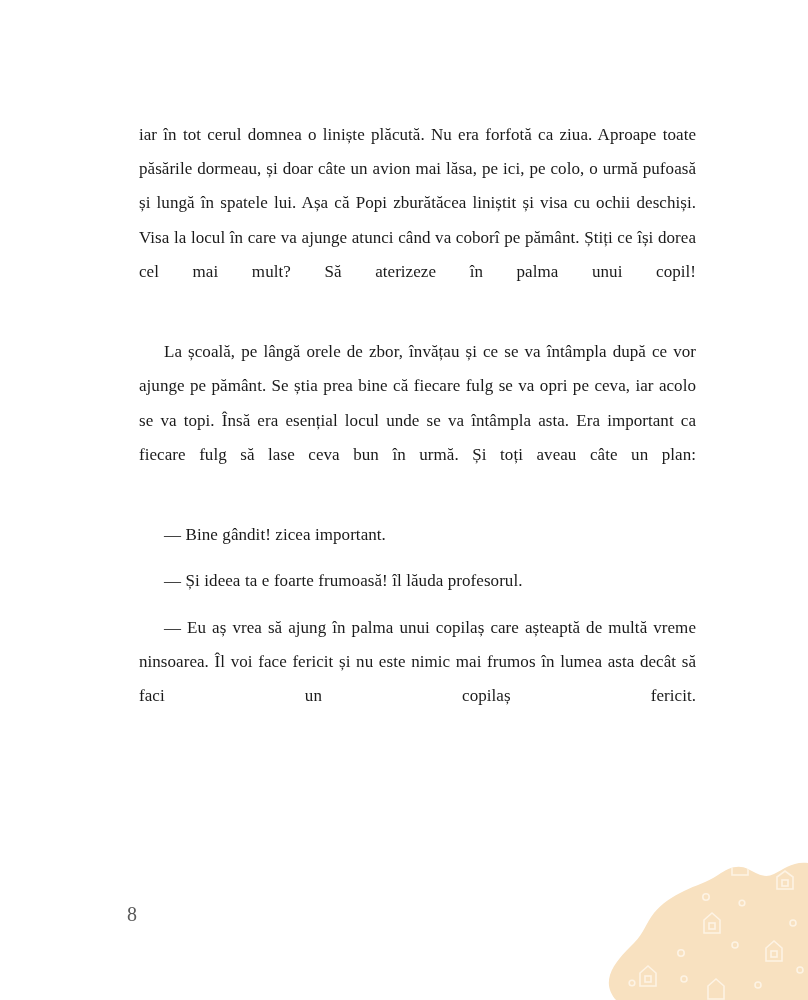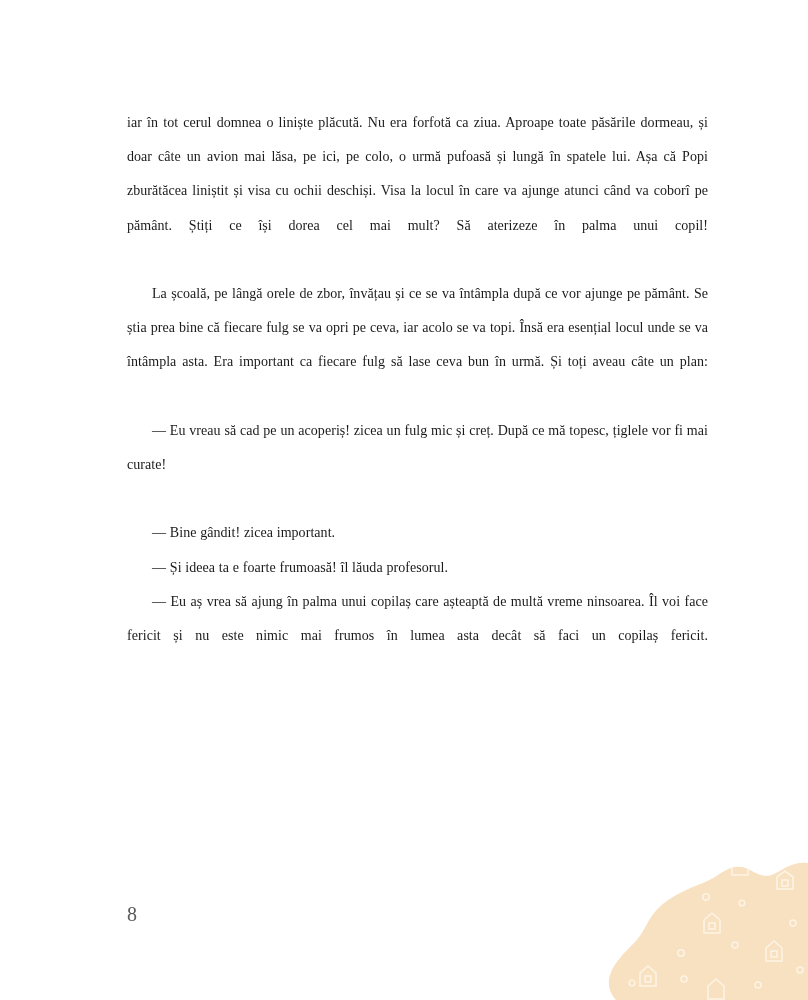--- a/index.html
+++ b/index.html
@@ -42,22 +42,22 @@
   
   #text-column {
     position: absolute;
     left: 127px;
     top: 106px;
     width: 581px;
     z-index: 2;
   }
 
   .para {
-    margin: 0;
-    font-size: 14px;
+    margin: 12px;
+    font-size: 17px;
     line-height: 34.2px;
     color: #1a1a1a;
     text-align: justify;
     text-justify: inter-word;
     letter-spacing: 0.05px;
     word-spacing: 0.2px;
     hyphens: none;
   }
   .para.indent {
     text-indent: 25px;
@@ -147,21 +147,20 @@
         <circle cx="96" cy="124" r="3.0"></circle>
         <circle cx="170" cy="130" r="3.0"></circle>
         <circle cx="212" cy="115" r="3.0"></circle>
       </g>
     </svg>
   </div>
 
   <div id="text-column">
     <p class="para noindent">iar în tot cerul domnea o liniște plăcută. Nu era forfotă ca ziua. Aproape toate păsările dormeau, și doar câte un avion mai lăsa, pe ici, pe colo, o urmă pufoasă și lungă în spatele lui. Așa că Popi zburătăcea liniștit și visa cu ochii deschiși. Visa la locul în care va ajunge atunci când va coborî pe pământ. Știți ce își dorea cel mai mult? Să aterizeze în palma unui copil!</p>
     <p class="para indent">La școală, pe lângă orele de zbor, învățau și ce se va întâmpla după ce vor ajunge pe pământ. Se știa prea bine că fiecare fulg se va opri pe ceva, iar acolo se va topi. Însă era esențial locul unde se va întâmpla asta. Era important ca fiecare fulg să lase ceva bun în urmă. Și toți aveau câte un plan:</p>
-    <p class="para indent">— Eu vreau să cad pe un acoperiș! zicea un fulg mic și creț. După ce mă topesc, țiglele vor fi mai curate!</p>
     <p class="para indent nostretch">— Bine gândit! zicea important.</p>
     <p class="para indent nostretch">— Și ideea ta e foarte frumoasă! îl lăuda profesorul.</p>
     <p class="para indent">— Eu aș vrea să ajung în palma unui copilaș care așteaptă de multă vreme ninsoarea. Îl voi face fericit și nu este nimic mai frumos în lumea asta decât să faci un copilaș fericit.</p>
 
   </div>
 
   <div id="page-number">8</div>
 
 </div>
 

